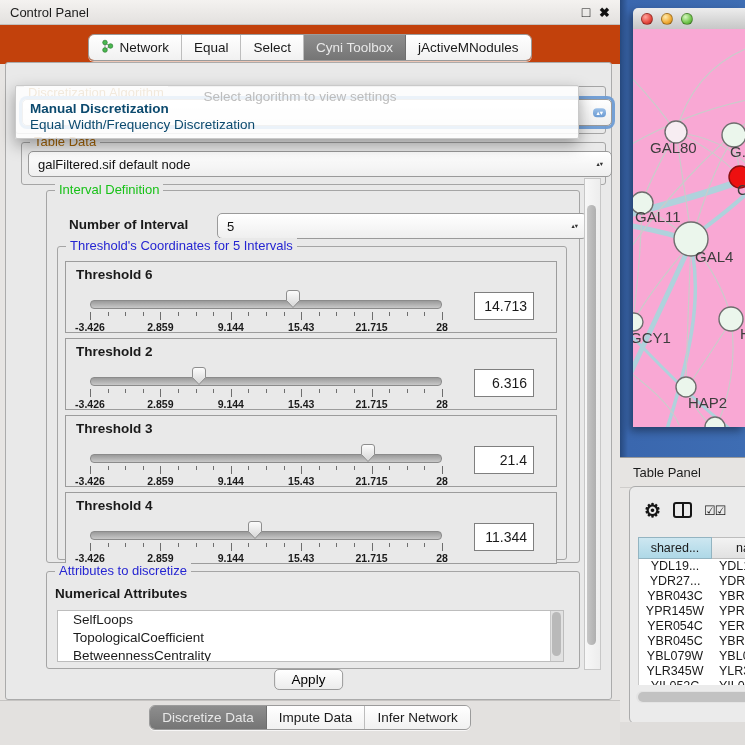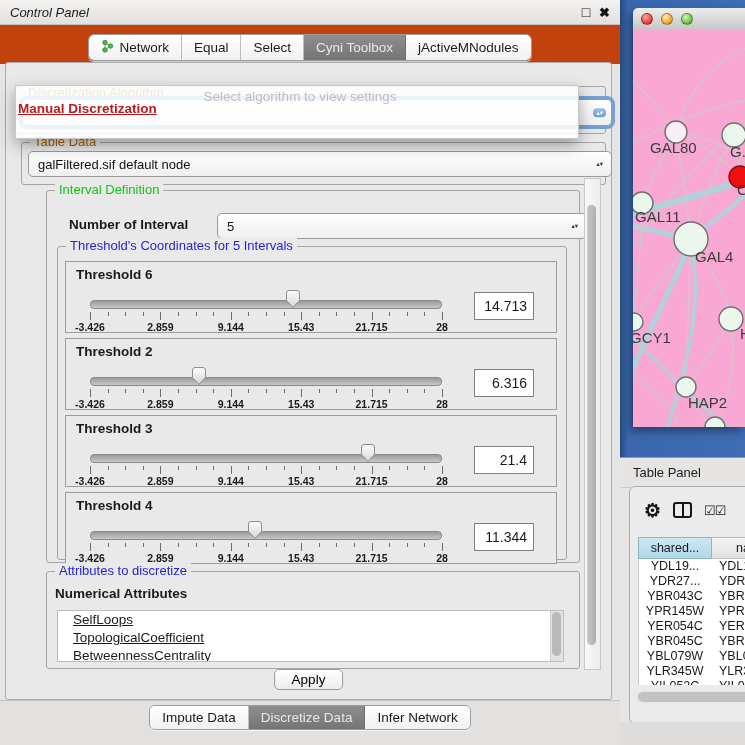--- a/index.html
+++ b/index.html
@@ -5,21 +5,21 @@
   html,body{margin:0;padding:0;}
   body{
     width:745px;height:745px;position:relative;overflow:hidden;
     background:#E8E6E4;font-family:"Liberation Sans",sans-serif;color:#1a1a1a;
     -webkit-user-select:none;user-select:none;
   }
   
   .cp{position:absolute;left:0;top:0;width:620px;height:745px;background:#E7E5E3;}
   .cp-titlebar{height:24px;background:linear-gradient(#F4F2F0,#E3E1DF);border-bottom:1px solid #C2C0BE;
     display:flex;align-items:center;padding:0 10px;font-size:13px;}
-  .cp-title{flex:1;color:#1c1c1c;font-style:italic;}
+  .cp-title{flex:1;color:#1c1c1c;}
   .winbtn{font-size:13px;color:#111;margin-left:9px;cursor:default;}
   .winbtn.square{font-size:14px;}
   .winbtn.close{font-weight:bold;}
   .cp-tabstrip{height:36px;background:#c2410c;display:flex;justify-content:center;align-items:flex-end;padding-bottom:3px;}
   .seg{display:flex;border:1px solid #9B9B9B;border-radius:6px;overflow:hidden;box-shadow:0 1px 0 rgba(255,255,255,.7);}
   .seg .tab{padding:4px 12px;font-size:13.5px;background:linear-gradient(#FFFFFF,#F1F1F1);
     border-right:1px solid #BDBDBD;display:flex;align-items:center;gap:5px;white-space:nowrap;}
   .seg .tab:last-child{border-right:none;}
   .seg .tab.selected{background:linear-gradient(#8E8E8E,#757575);color:#E8E8E8;border-right-color:#6E6E6E;}
   .cp-main{position:absolute;left:5px;top:62px;width:605px;height:636px;background:#E9E9E9;
@@ -32,41 +32,41 @@
     font-size:13px;display:flex;align-items:center;padding:0 9px;color:#111;}
   .combo .stepper{position:absolute;right:5px;top:50%;transform:translateY(-50%);display:flex;flex-direction:column;
     font-size:6.5px;line-height:5.5px;color:#333;align-items:center;padding:2px 3px;border-radius:4px;}
   .combo.focus{box-shadow:0 0 0 3px rgba(110,156,212,0.95);}
   .combo.focus .stepper{background:linear-gradient(#9CC0E8,#6B9BD3);color:#fff;}
   
   .popup{position:absolute;left:9px;top:22px;width:562px;height:52px;z-index:60;
     background:rgba(255,255,255,0.86);border:1px solid #C9C9C9;border-radius:2px;
     box-shadow:0 6px 16px rgba(0,0,0,0.35);font-size:13.5px;}
   .popup .hint{position:absolute;top:3px;left:6px;right:0;text-align:center;color:#BCBCBC;}
-  .popup .pitem{position:absolute;left:2px;white-space:nowrap;color:#b91c1c;text-decoration:underline;}
+  .popup .pitem{position:absolute;left:14px;white-space:nowrap;color:#0c4a6e;}
   .popup .pitem.b{font-weight:bold;top:15px;}
   .popup .pitem.n{top:31px;}
   
   .th-box{position:relative;width:490px;height:70px;border:1px solid #9C9C9C;margin:0 0 5px 7px;background:#E9E9E9;}
   .th-label{position:absolute;left:10px;top:5px;font-weight:bold;font-size:13.5px;}
   .slider{position:absolute;left:24px;top:26px;width:352px;height:40px;}
   .track{position:absolute;left:0;right:0;top:12px;height:7px;border-radius:4px;
     background:linear-gradient(#9A9A9A,#C8C8C8);border:1px solid #8B8B8B;}
   .ticks{position:absolute;left:0;right:0;top:24px;height:9px;}
   .tick{position:absolute;top:0;width:1px;height:4px;background:#6E6E6E;}
   .tick.major{height:8px;}
   .tick-labels{position:absolute;left:0;right:0;top:33px;height:12px;}
   .tick-lbl{position:absolute;transform:translateX(-50%);font-size:10.5px;font-weight:bold;color:#1a1a1a;white-space:nowrap;}
   .thumb{position:absolute;top:2px;}
   .th-field{position:absolute;right:22px;top:30px;width:52px;height:26px;background:#fff;border:1px solid #7F7F7F;
     font-size:14px;text-align:right;line-height:26px;padding-right:6px;}
   
   .attr-list{position:absolute;left:10px;top:38px;width:505px;height:50px;background:#fff;border:1px solid #BDBDBD;
     overflow:hidden;font-size:13.5px;}
-  .attr-item{padding:1px 0 1px 15px;line-height:16px;text-decoration:underline;}
+  .attr-item{padding:1px 0 1px 15px;line-height:16px;}
   .attr-scroll{position:absolute;right:0;top:0;width:12px;height:100%;background:#E2E2E2;border-left:1px solid #C9C9C9;}
   .attr-scroll .thumbv{position:absolute;left:1px;top:1px;width:9px;height:44px;border-radius:5px;background:#B9B9B9;}
   .apply-btn{position:absolute;left:50%;transform:translateX(-50%);top:606px;padding:2px 17px;font-size:13.5px;
     background:linear-gradient(#FFFFFF,#ECECEC);border:1px solid #9A9A9A;border-radius:5px;}
   
   .vscroll{position:absolute;left:578px;top:115px;width:15px;height:490px;background:linear-gradient(90deg,#F7F7F7,#EDEDED);
     border:1px solid #C7C7C7;}
   .vscroll .thumbv{position:absolute;left:2px;top:26px;width:9px;height:440px;border-radius:5px;
     background:linear-gradient(90deg,#C6C6C6,#AFAFAF);}
   .cp-bottom{position:absolute;left:0;top:700px;width:620px;height:45px;background:#E3E1DF;border-top:1px solid #C6C4C2;
@@ -162,20 +162,21 @@
       <span class="legend lg-dark" style="top:-2px;">Discretization Algorithm</span>
       <div class="combo focus" style="left:6px;top:12px;width:570px;height:25px;">
         <span></span>
         <span class="stepper">▴▾</span>
       </div>
     </div>
 
     <div class="popup">
       <div class="hint">Select algorithm to view settings</div>
       <div class="pitem b">Manual Discretization</div>
+      <div class="pitem n">Equal Width/Frequency Discretization</div>
     </div>
 
     <div class="fs" style="left:15px;top:79px;width:583px;height:41px;">
       <span class="legend lg-dark">Table Data</span>
       <div class="combo" style="left:6px;top:8px;width:564px;height:24px;">
         <span>galFiltered.sif default node</span>
         <span class="stepper">▴▾</span>
       </div>
     </div>
 
@@ -377,25 +378,25 @@
     </div>
 
     <button class="apply-btn">Apply</button>
     <div class="vscroll">
         <div class="thumbv"></div>
       </div>
   </div>
 
   <div class="cp-bottom">
     <div class="seg">
+      <div class="tab selected">
+          <span>Discretize Data</span>
+        </div>
       <div class="tab">
           <span>Impute Data</span>
-        </div>
-      <div class="tab selected">
-          <span>Discretize Data</span>
         </div>
       <div class="tab">
           <span>Infer Network</span>
         </div>
     </div>
   </div>
 </div>
 
 <div class="blue"></div>
 

